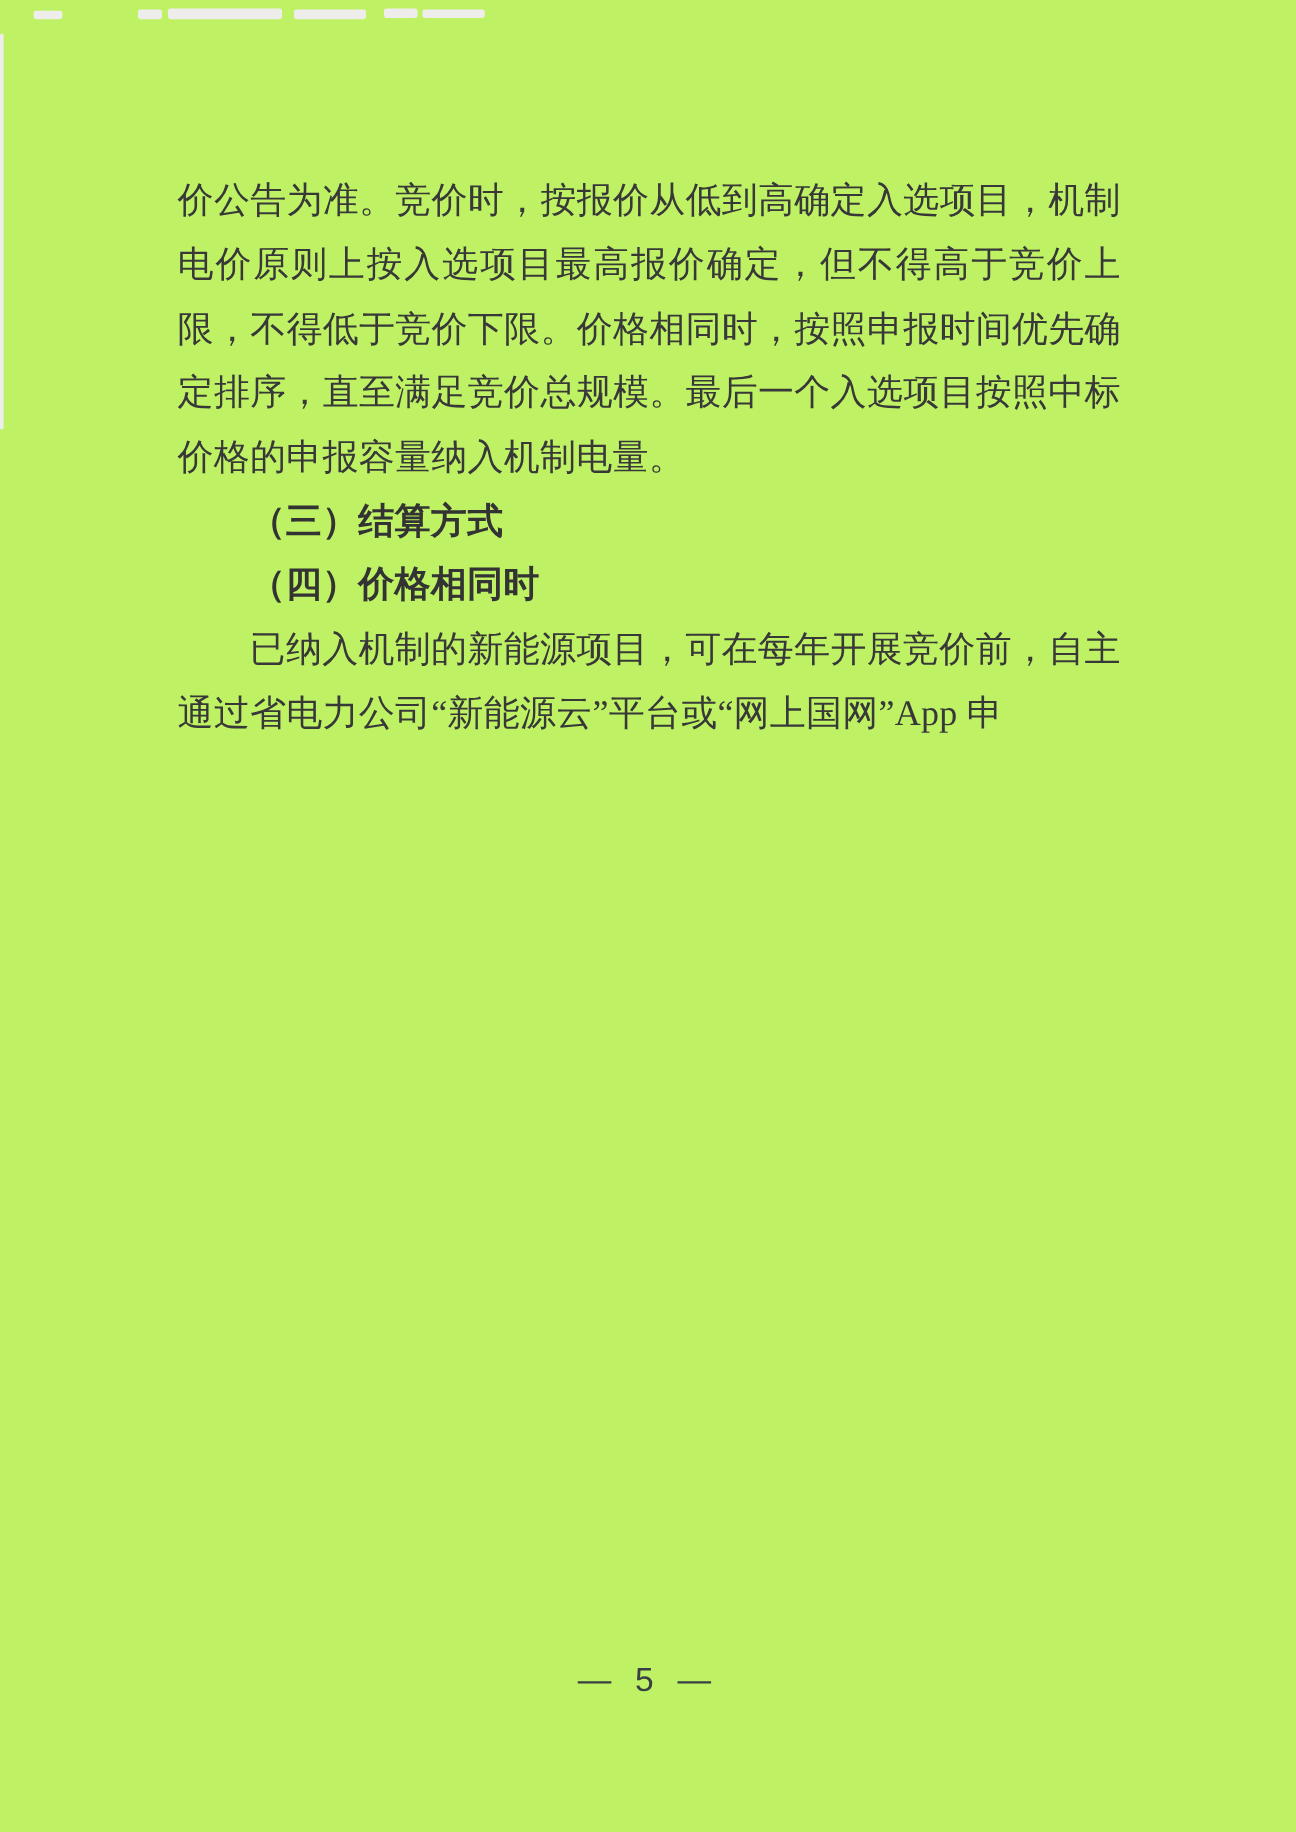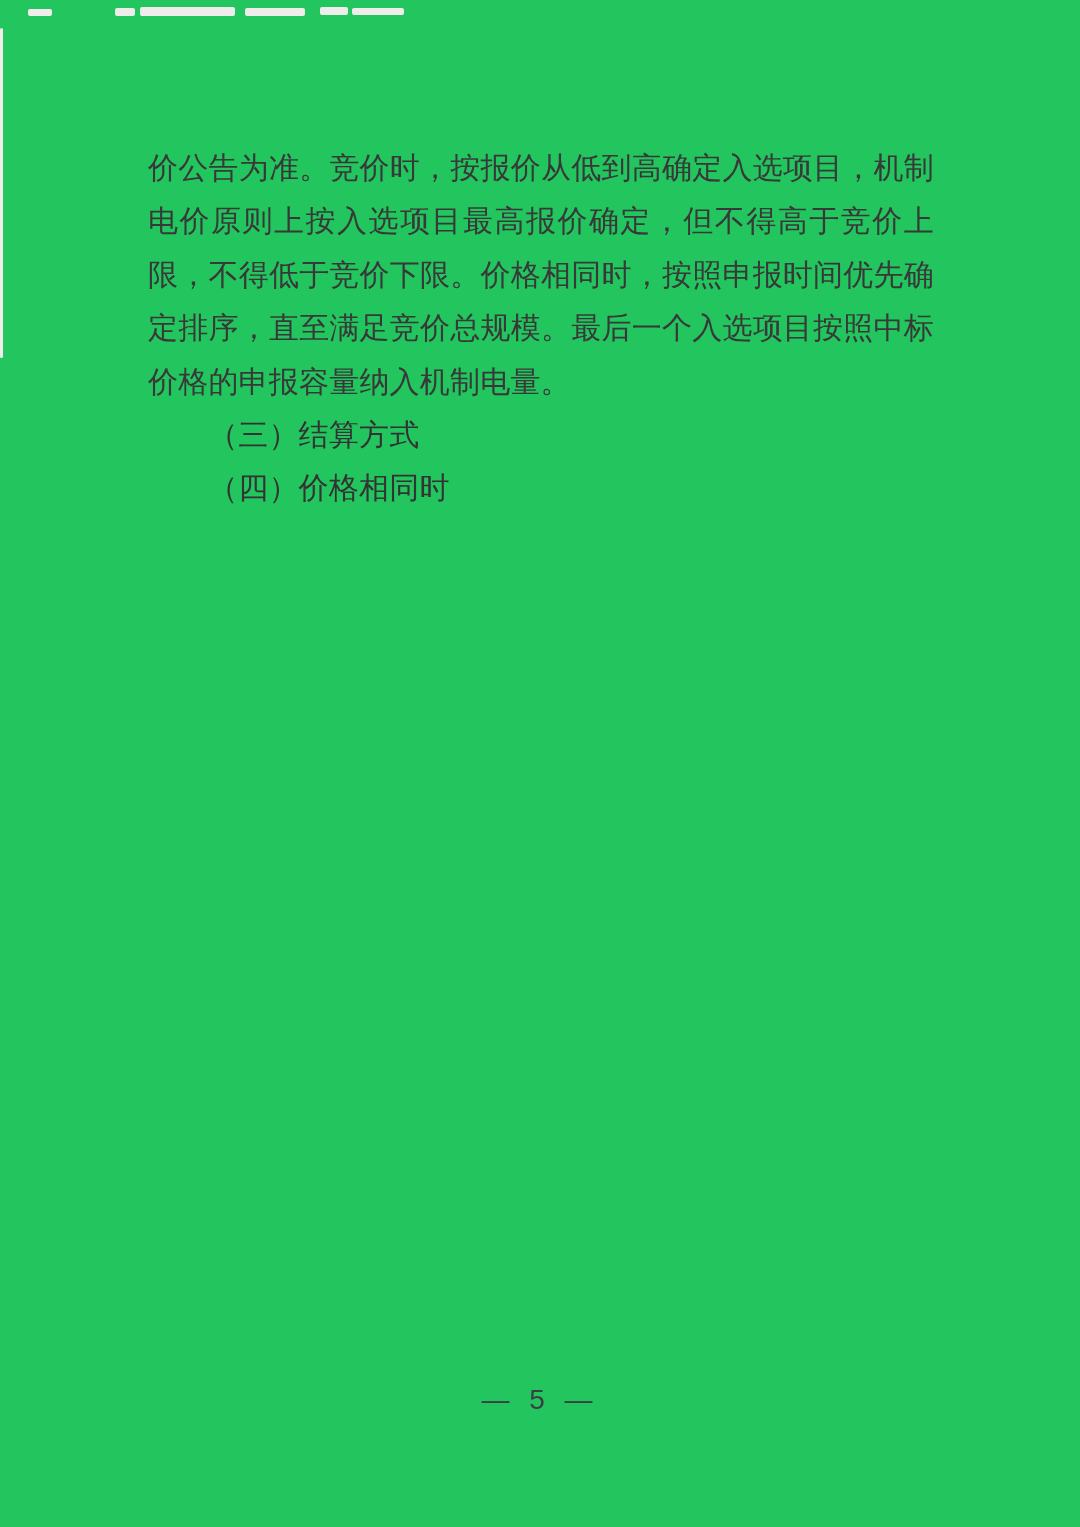--- a/index.html
+++ b/index.html
@@ -4,21 +4,21 @@
 <style>
   html, body {
     margin: 0;
     padding: 0;
     background: #ffffff;
   }
   .page {
     position: relative;
     width: 1080px;
     height: 1527px;
-    background: #22c55e;
+    background: #bef264;
     overflow: hidden;
     font-family: "Liberation Serif", serif;
     color: #383838;
   }
   
   .artifact {
     position: absolute;
     background: #efecec;
     border-radius: 2px;
   }
@@ -39,21 +39,21 @@
     line-height: 53.4px;
     text-align: justify;
     text-justify: inter-ideograph;
     letter-spacing: 0.2px;
   }
   .para {
     margin: 0;
     padding: 0;
   }
   .para.indent { text-indent: 2em; }
-  .para.heading { font-weight: normal; color: #333333; }
+  .para.heading { font-weight: bold; color: #333333; }
   .para b.lead { font-weight: bold; color: #2f2f2f; }
 
   .page-number {
     position: absolute;
     top: 1384px;
     left: 0;
     width: 100%;
     text-align: center;
     font-size: 28px;
     color: #3a3f44;
@@ -71,16 +71,17 @@
   <div class="artifact a-t2"></div>
   <div class="artifact a-t3"></div>
   <div class="artifact a-t4"></div>
   <div class="artifact a-t5"></div>
   <div class="artifact a-t6"></div>
 
   <div class="content" id="document-body">
       <p class="para body">价公告为准。竞价时，按报价从低到高确定入选项目，机制电价原则上按入选项目最高报价确定，但不得高于竞价上限，不得低于竞价下限。价格相同时，按照申报时间优先确定排序，直至满足竞价总规模。最后一个入选项目按照中标价格的申报容量纳入机制电量。</p>
       <p class="para heading indent">（三）结算方式</p>
       <p class="para heading indent">（四）价格相同时</p>
+      <p class="para body indent">已纳入机制的新能源项目，可在每年开展竞价前，自主通过省电力公司“新能源云”平台或“网上国网”App 申</p>
     </div>
 
   <div class="page-number">— 5 —</div>
 </div>
 
 </body></html>

